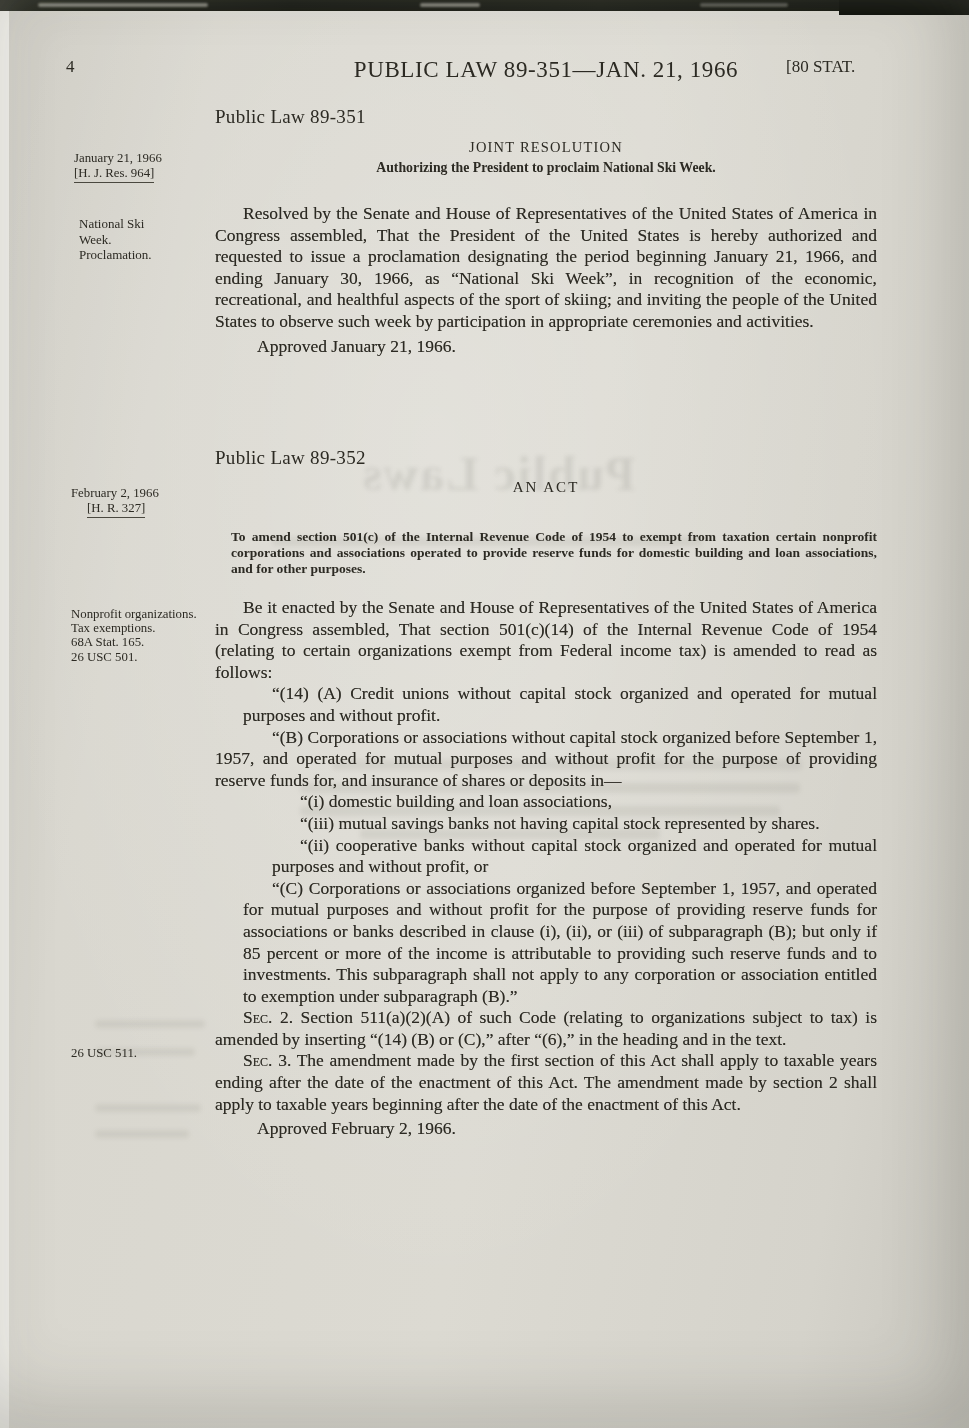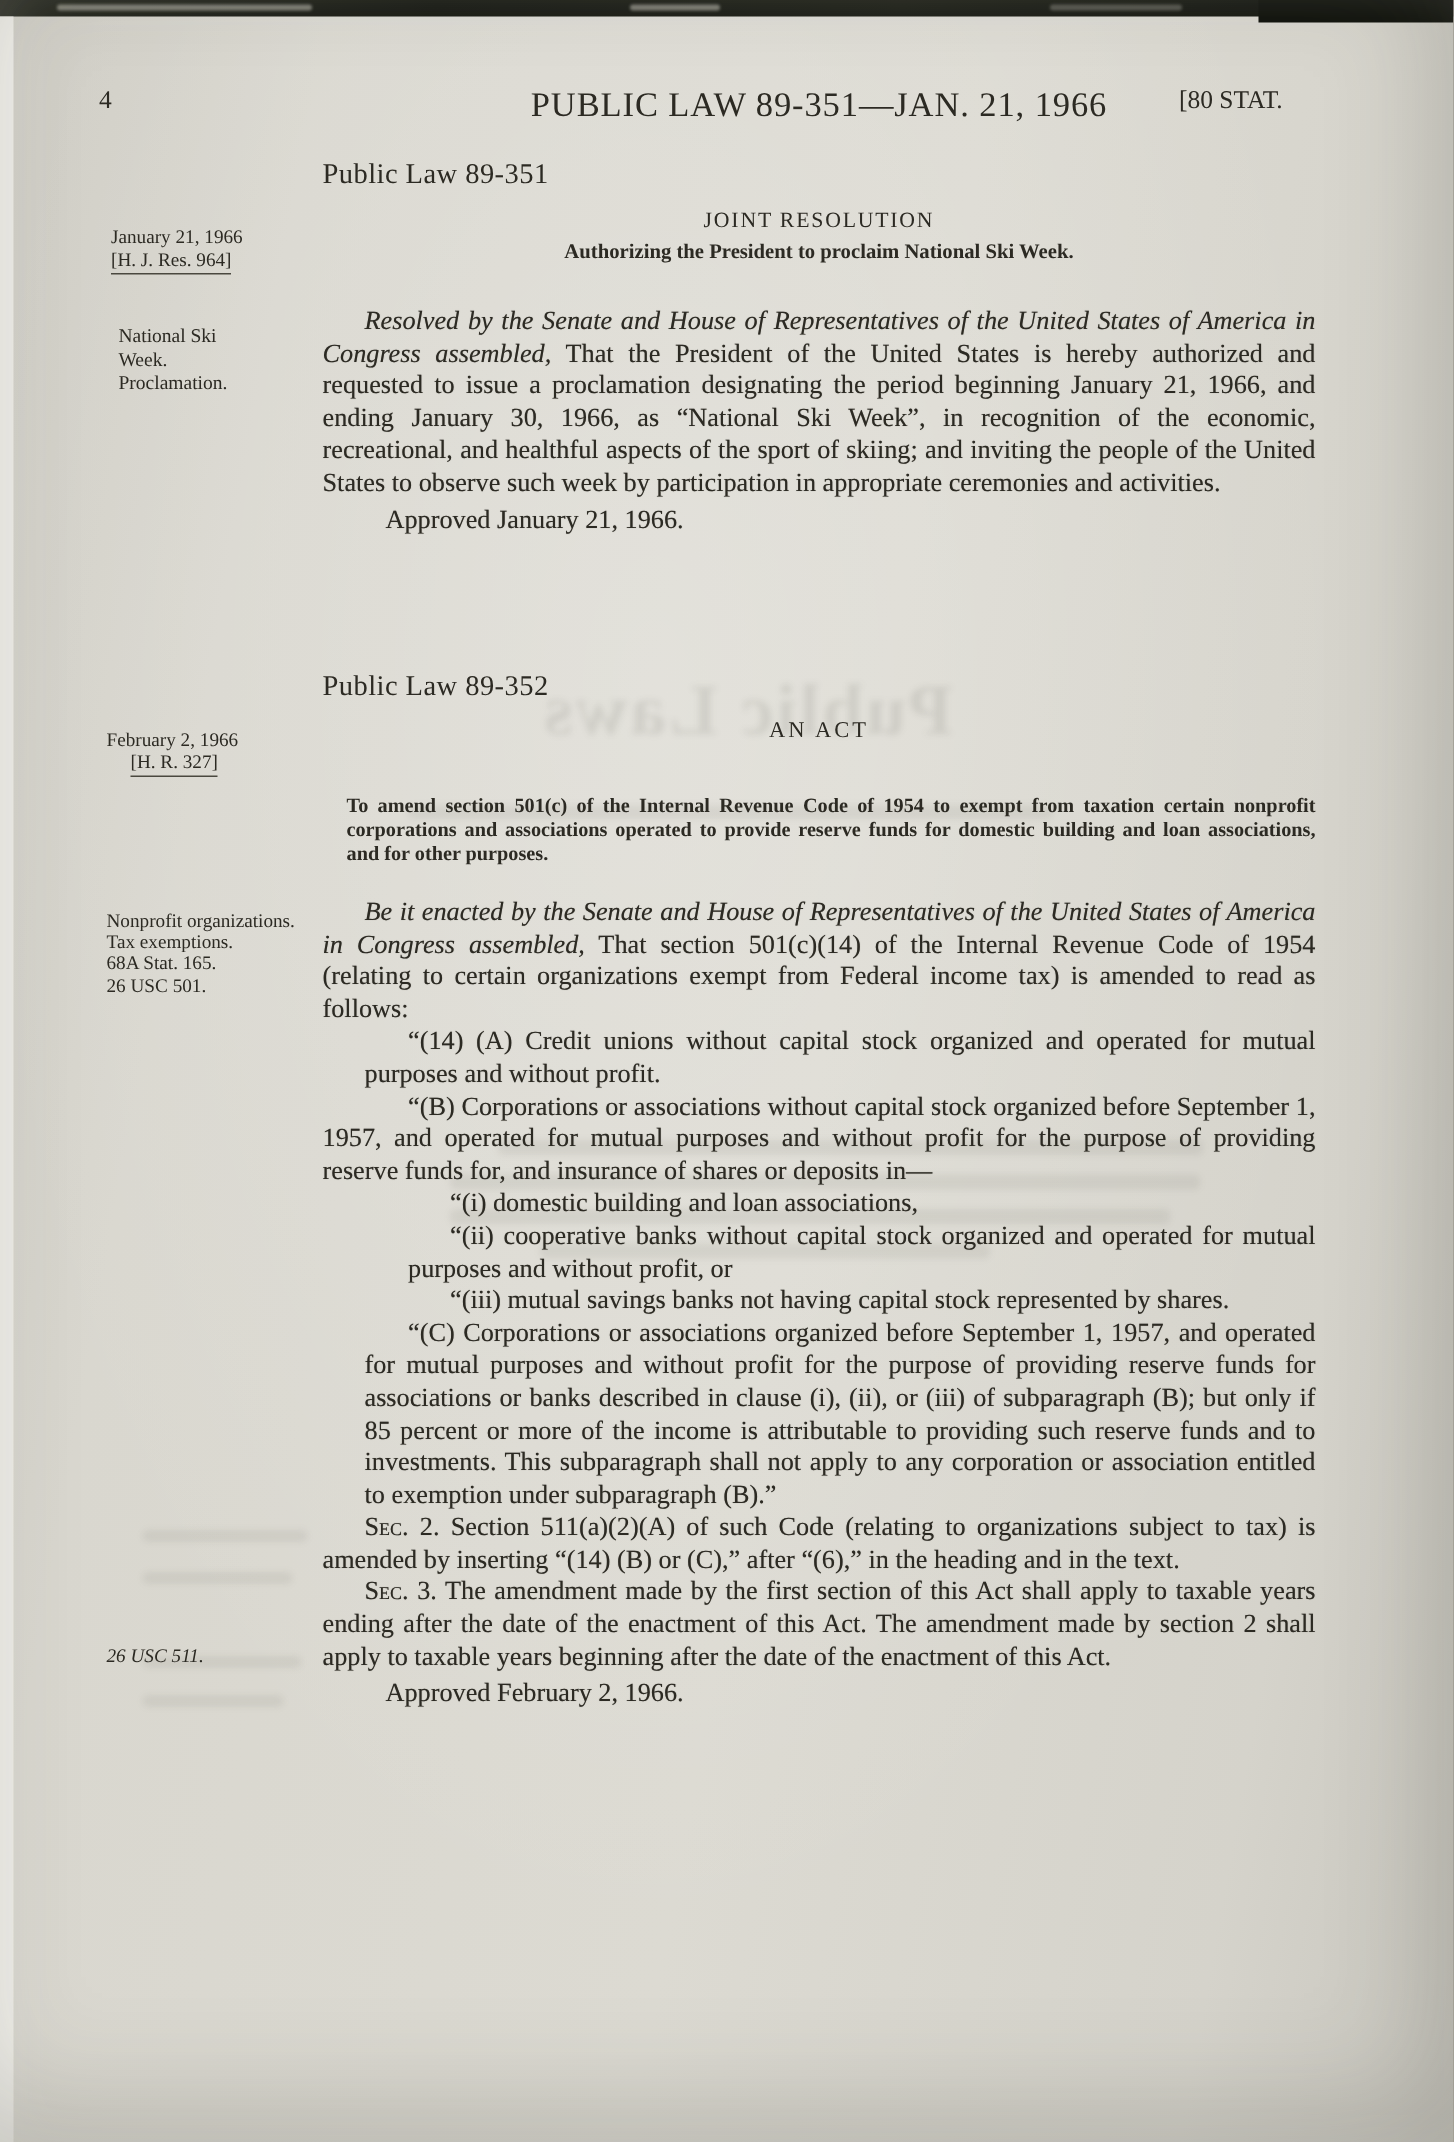--- a/index.html
+++ b/index.html
@@ -50,34 +50,34 @@
   .center-purpose{position:absolute;left:215px;top:160px;width:662px;text-align:center;
     font-size:13.8px;font-weight:bold;}
   .preamble{position:absolute;left:231px;top:501px;width:646px;font-size:13.5px;line-height:15.8px;
     text-align:justify;font-weight:bold;margin-top:28px;}
   
   .margin-block{position:absolute;font-size:12.8px;line-height:14.8px;}
   .m1{left:74px;top:151px;width:136px;}
   .m2{left:79px;top:216px;width:100px;font-size:13px;line-height:15.5px;}
   .m3{left:71px;top:486px;width:142px;}
   .m4{left:71px;top:607px;width:132px;line-height:14.2px;}
-  .m5{left:71px;top:1097px;width:132px;font-style:italic;}
+  .m5{left:71px;top:1046px;width:132px;}
   .cite span{display:inline-block;border-bottom:1px solid #4a483f;padding-bottom:1px;}
   .c2 span{margin-left:16px;}
   
   .body-col{position:absolute;left:215px;width:662px;font-size:17.5px;line-height:21.6px;
     text-shadow:0 0 0.5px rgba(42,40,32,0.5);}
   .b1{top:203px;} .b2{top:597px;}
   .para{margin:0;text-align:justify;}
   .indent1{text-indent:28px;}
   .q-a{margin-left:28px;text-indent:29px;}
   .q-b{margin-left:0;text-indent:57px;}
   .q-i{margin-left:57px;text-indent:28px;}
   .approved{margin:3px 0 0 42px;text-align:left;}
-  .it{font-style:italic;}
+  .it{}
   .sc{font-variant:small-caps;}
 </style>
 </head>
 <body>
 
 <div class="page">
 
   <div class="top-edge">
     <span class="sm s1"></span>
     <span class="sm s2"></span>
@@ -135,21 +135,21 @@
   </div>
   <div class="margin-block m5">
     <div class="note">26 USC 511.</div>
   </div>
 
   <div class="body-col b2">
     <p class="para indent1"><span class="it">Be it enacted by the Senate and House of Representatives of the United States of America in Congress assembled,</span><span> That section 501(c)(14) of the Internal Revenue Code of 1954 (relating to certain organizations exempt from Federal income tax) is amended to read as follows:</span></p>
     <p class="para q-a">“(14) (A) Credit unions without capital stock organized and operated for mutual purposes and without profit.</p>
     <p class="para q-b">“(B) Corporations or associations without capital stock organized before September 1, 1957, and operated for mutual purposes and without profit for the purpose of providing reserve funds for, and insurance of shares or deposits in—</p>
     <p class="para q-i">“(i) domestic building and loan associations,</p>
+    <p class="para q-i">“(iii) mutual savings banks not having capital stock represented by shares.</p>
     <p class="para q-i">“(ii) cooperative banks without capital stock organized and operated for mutual purposes and without profit, or</p>
-    <p class="para q-i">“(iii) mutual savings banks not having capital stock represented by shares.</p>
     <p class="para q-a">“(C) Corporations or associations organized before September 1, 1957, and operated for mutual purposes and without profit for the purpose of providing reserve funds for associations or banks described in clause (i), (ii), or (iii) of subparagraph (B); but only if 85 percent or more of the income is attributable to providing such reserve funds and to investments.  This subparagraph shall not apply to any corporation or association entitled to exemption under subparagraph (B).”</p>
     <p class="para indent1"><span class="sc">Sec. 2.</span><span> Section 511(a)(2)(A) of such Code (relating to organizations subject to tax) is amended by inserting “(14) (B) or (C),” after “(6),” in the heading and in the text.</span></p>
     <p class="para indent1"><span class="sc">Sec. 3.</span><span> The amendment made by the first section of this Act shall apply to taxable years ending after the date of the enactment of this Act.  The amendment made by section 2 shall apply to taxable years beginning after the date of the enactment of this Act.</span></p>
     <p class="approved">Approved February 2, 1966.</p>
   </div>
 
 </div>
 
 </body></html>

